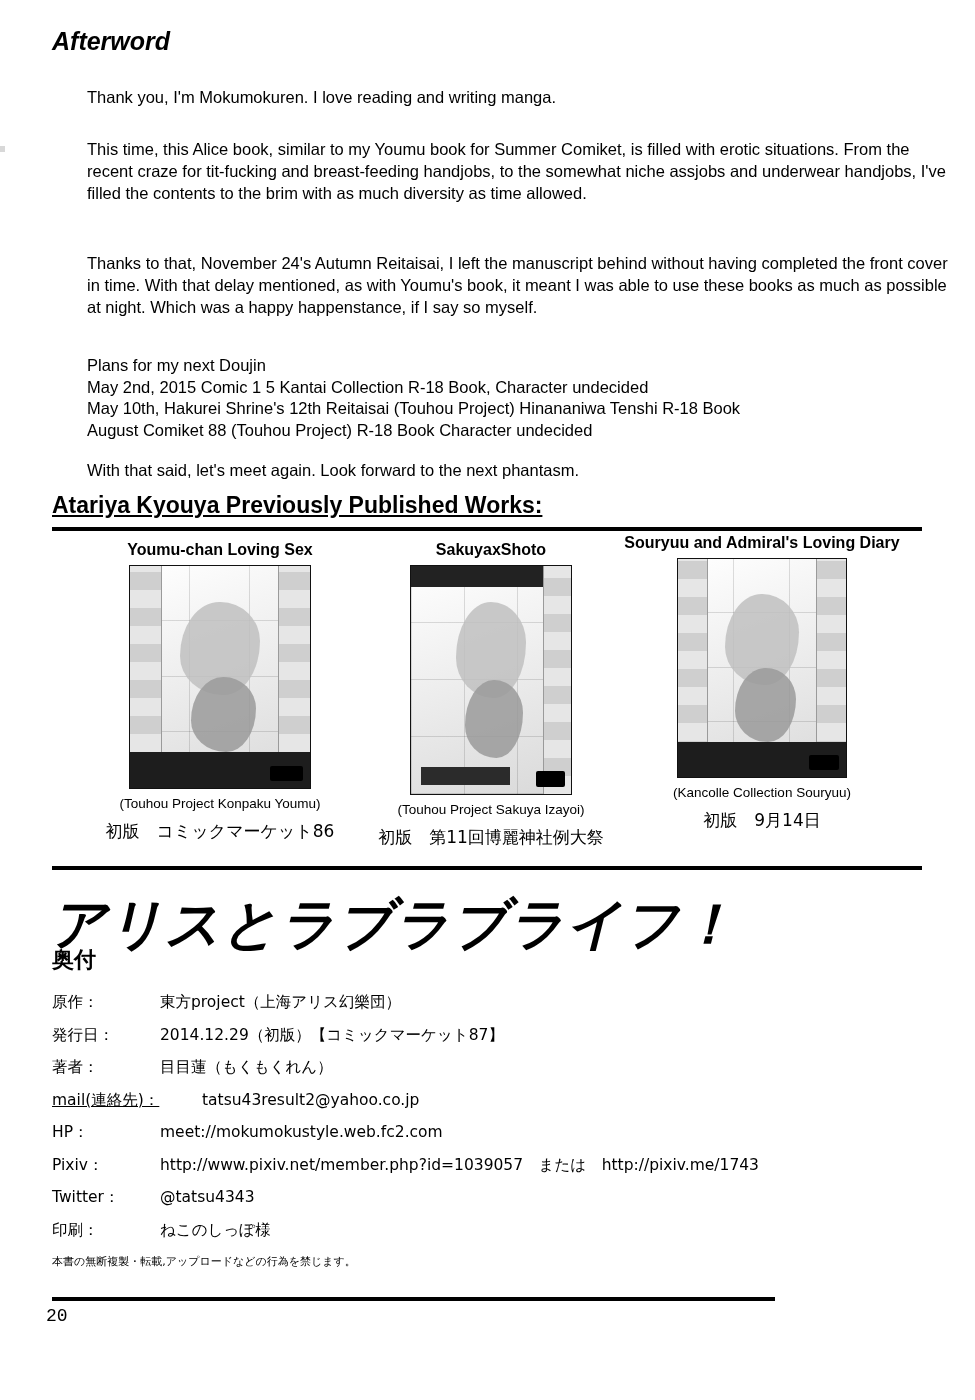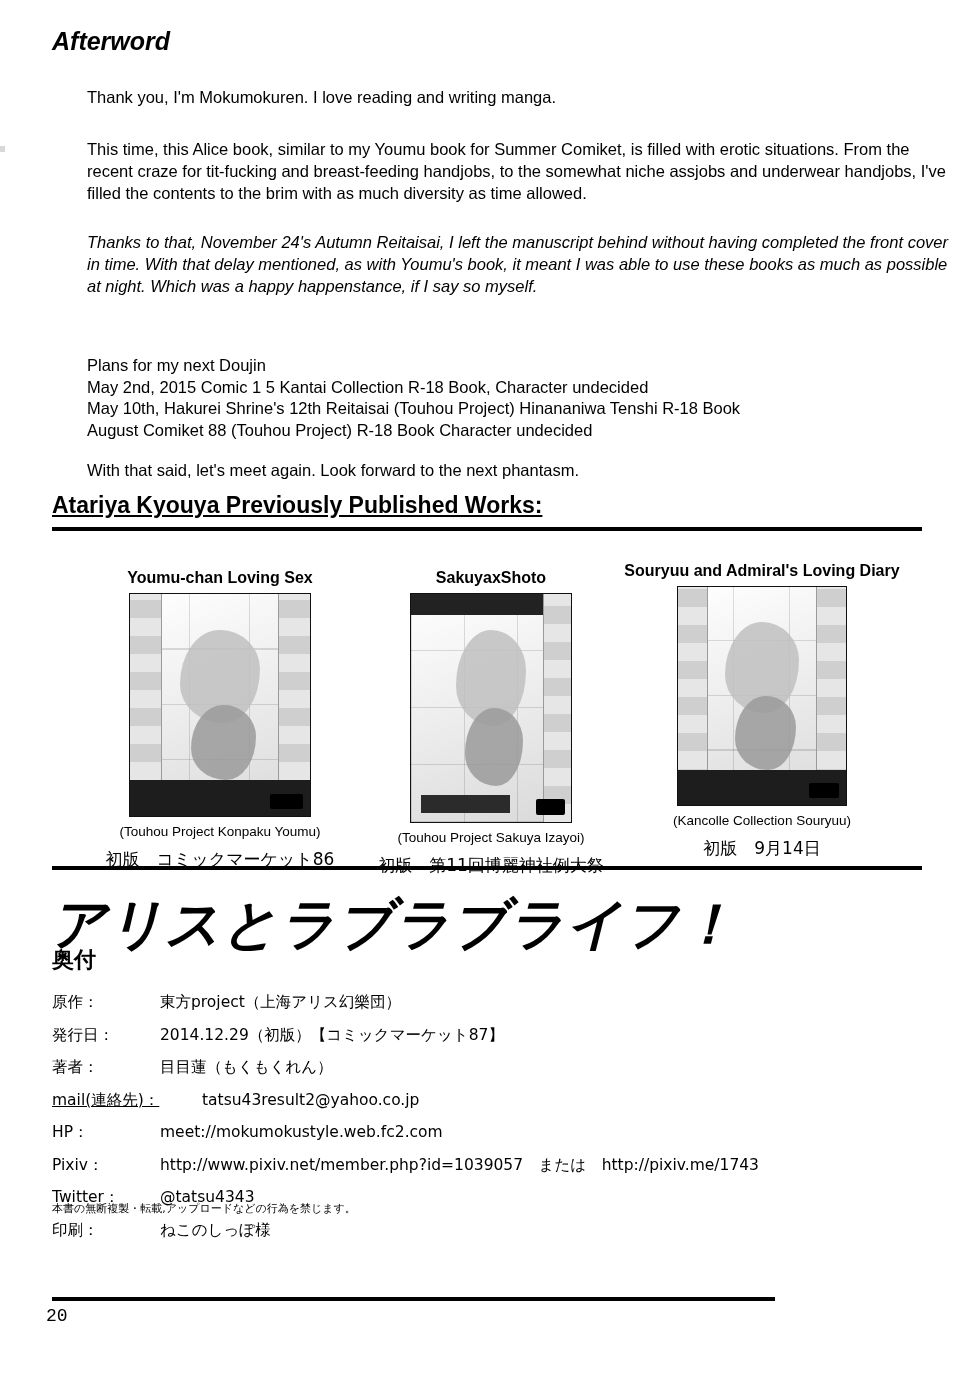--- a/index.html
+++ b/index.html
@@ -34,21 +34,21 @@
   .body-text {
     position: absolute;
     left: 52px;
     width: 862px;
     font-size: 16.5px;
     line-height: 22px;
     margin-left: 35px;
   }
   .p1 { top: 86px; }
   .p2 { top: 138px; }
-  .p3 { top: 231px; font-style: italic; }
+  .p3 { top: 252px; }
   .p4 { top: 355px; line-height: 21.5px;}
   .p5 { top: 459px; }
 
   
   .works-heading {
     position: absolute;
     left: 52px;
     top: 492px;
     font-size: 23px;
     font-weight: bold;
@@ -58,21 +58,20 @@
     position: absolute;
     background: #000;
   }
   .rule-top { left: 52px; top: 527px; width: 870px; height: 4px; }
   .rule-bottom { left: 52px; top: 866px; width: 870px; height: 4px; }
 
   .work {
     position: absolute;
     text-align: center;
     width: 300px;
-    margin-top: 28px;
   }
   .work1 { left: 70px; top: 540px; }
   .work2 { left: 341px; top: 540px; }
   .work3 { left: 612px; top: 533px; }
 
   .work-title {
     font-size: 16px;
     font-weight: bold;
     line-height: 19px;
   }
@@ -190,21 +189,21 @@
   .col-label {
     width: 108px;
     flex: 0 0 auto;
   }
   .col-label.wide { width: 150px; text-decoration: underline; }
   .col-value { flex: 1 1 auto; }
 
   .notice {
     position: absolute;
     left: 52px;
-    top: 1201px;
+    top: 1254px;
     font-size: 11px;
     font-family: "DejaVu Sans", sans-serif;
   }
   .rule-foot { left: 52px; top: 1297px; width: 723px; height: 4px; }
   .page-num {
     position: absolute;
     left: 46px;
     top: 1306px;
     font-size: 18px;
     font-family: Liberation Mono, monospace;

